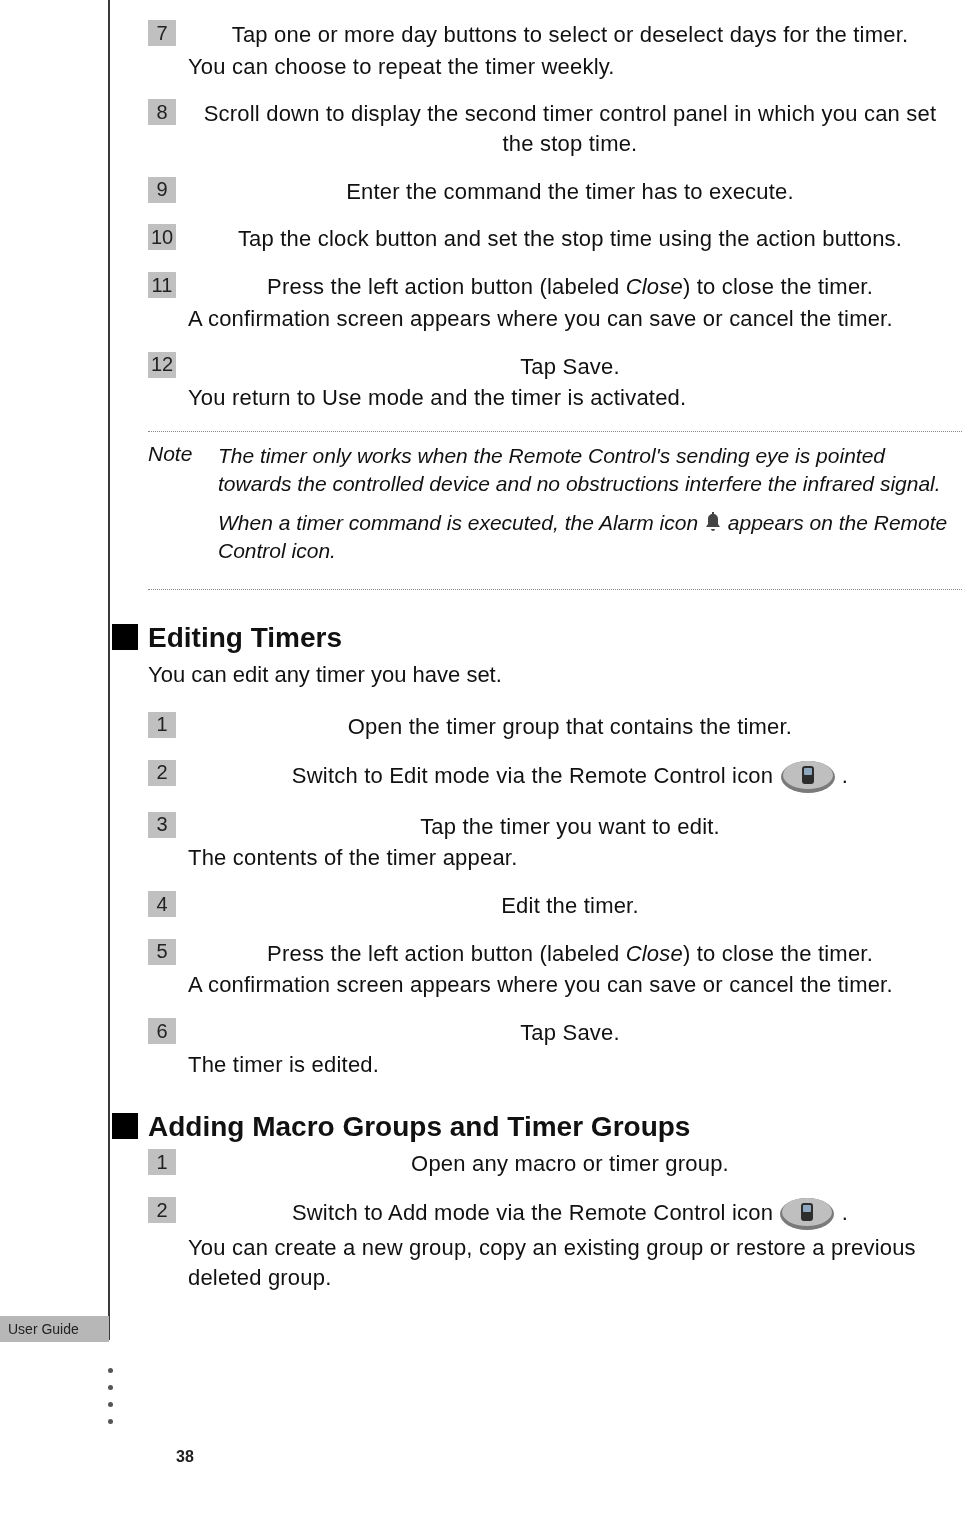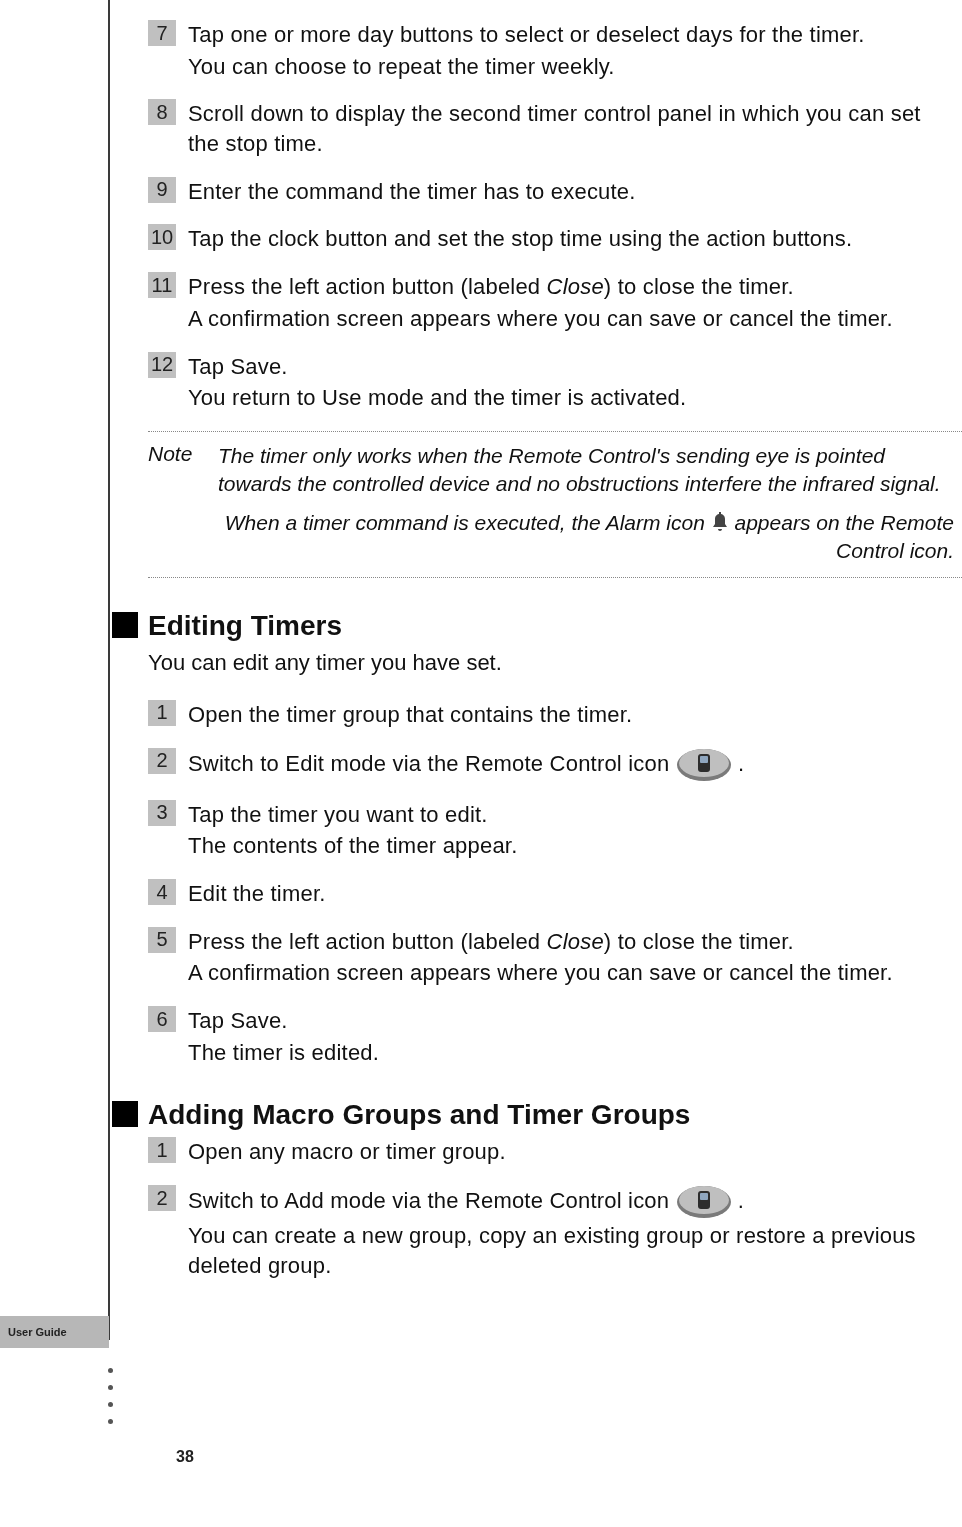--- a/index.html
+++ b/index.html
@@ -50,21 +50,21 @@
   .step-body {
     flex: 1;
     font-size: 22px;
     line-height: 1.35;
     color: #111;
     font-family: "Helvetica Neue Condensed", "Arial Narrow", Arial, sans-serif;
     font-stretch: condensed;
     letter-spacing: 0.2px;
     padding-right: 10px;
   }
-  .step-main { display: block; }
+  .step-main { display: block; text-align: center; }
   .step-sub {
     display: block;
     font-weight: 300;
     margin-top: 2px;
   }
   .note-block {
     margin: 10px 0 30px 36px;
     border-top: 1px dotted #888;
     border-bottom: 1px dotted #888;
     padding: 10px 0 12px 0;
@@ -83,21 +83,21 @@
   }
   .note-text {
     flex: 1;
     font-style: italic;
     font-size: 21px;
     line-height: 1.35;
     color: #111;
     padding-right: 8px;
   }
   .note-text p { margin-bottom: 10px; }
-  .note-text p:last-child { margin-bottom: 0; text-align: right; }
+  .note-text p:last-child { margin-bottom: 12px; }
   .section-header {
     display: flex;
     align-items: flex-start;
     margin-top: 32px;
     margin-bottom: 6px;
   }
   .section-marker {
     width: 26px;
     height: 26px;
     background: #000;
@@ -134,25 +134,25 @@
     display: inline-block;
     vertical-align: middle;
     width: 56px;
     height: 34px;
   }
   .footer-label {
     position: absolute;
     left: 0;
     top: 1316px;
     width: 109px;
-    height: 32px;
+    height: 26px;
     background: #b7b7b7;
     color: #222;
-    font-size: 11px;
-    font-weight: 700;
+    font-size: 14px;
+    font-weight: 400;
     display: flex;
     align-items: center;
     justify-content: flex-start;
     padding-left: 8px;
     font-family: "Helvetica Neue Condensed", "Arial Narrow", Arial, sans-serif;
     font-stretch: condensed;
   }
   .dots {
     position: absolute;
     left: 108px;

